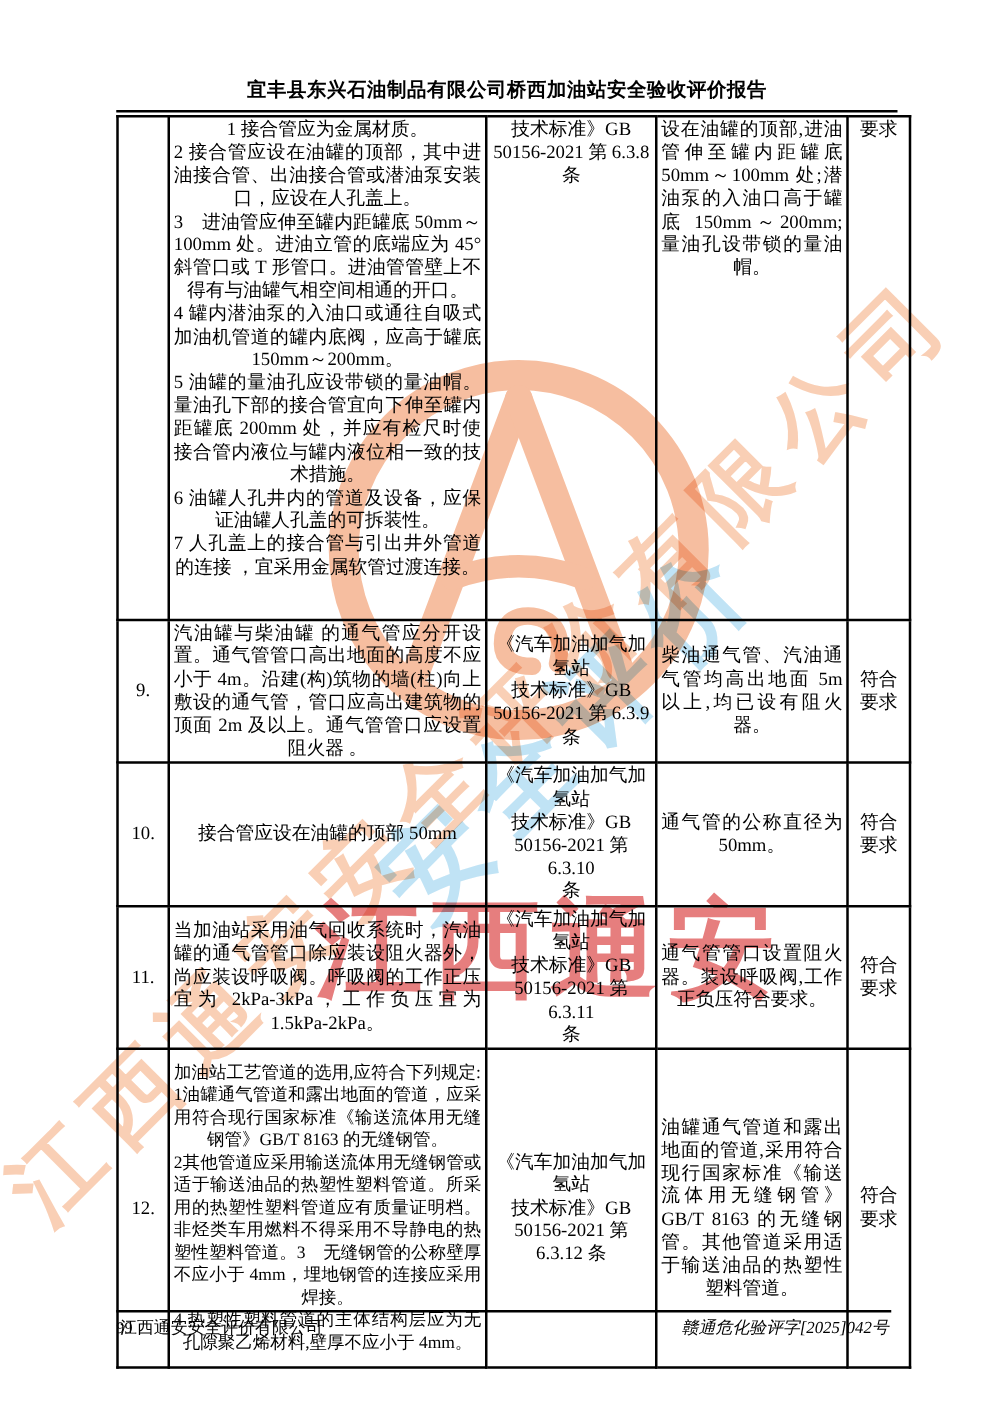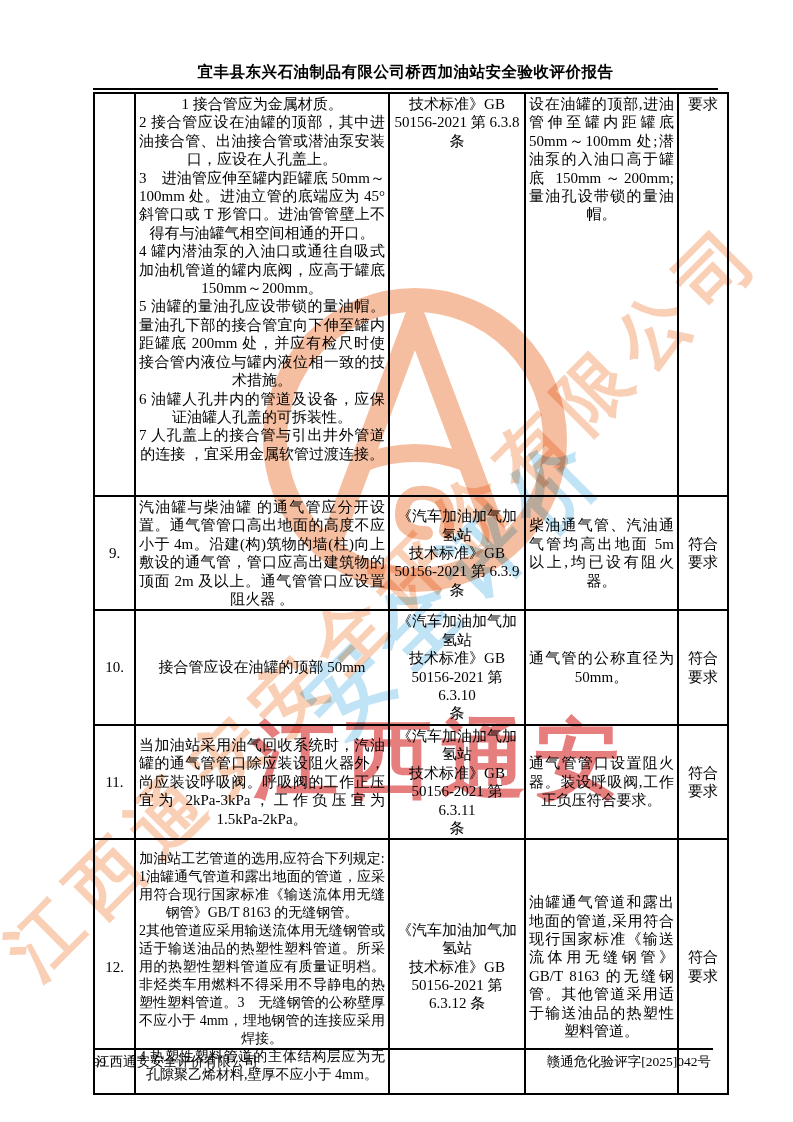--- a/index.html
+++ b/index.html
@@ -36,21 +36,21 @@
   .c-content{text-align:justify;text-align-last:center;white-space:pre-line;}
   .c-standard{text-align:center;white-space:pre-line;font-size:14px;line-height:19.5px;}
   .c-actual{text-align:justify;text-align-last:center;white-space:pre-line;font-size:14px;line-height:19.5px;padding:1px 4px;}
   .c-conclusion{text-align:center;font-size:14px;line-height:19px;}
   tbody tr:nth-child(5) .c-content{font-size:14px;line-height:18px;margin-top:40px;}
 
   
   .footer-rule{position:absolute;top:1048px;left:93px;width:620px;border-top:2px solid #000;}
   .footer-left{position:absolute;top:1053px;left:96px;font-size:13.5px;}
   .footer-page{position:absolute;top:1054px;left:93px;width:620px;text-align:left;font-size:13px;}
-  .footer-right{position:absolute;top:1053px;left:93px;width:618px;text-align:right;font-size:13.5px;}
+  .footer-right{position:absolute;top:1053px;left:93px;width:618px;text-align:right;font-size:13.5px;font-style:italic;}
 
   
   .wm{position:absolute;pointer-events:none;mix-blend-mode:multiply;white-space:nowrap;}
   .wm-blue{
     left:455px;top:585px;font-size:84px;font-weight:bold;letter-spacing:12px;
     color:rgba(130,200,235,.5);transform:translate(-50%,-50%) rotate(-45deg);
   }
   .wm-diag{
     left:385px;top:600px;font-size:72px;font-weight:bold;letter-spacing:14px;
     color:rgba(244,168,120,.55);transform:translate(-50%,-50%) rotate(-45deg);

